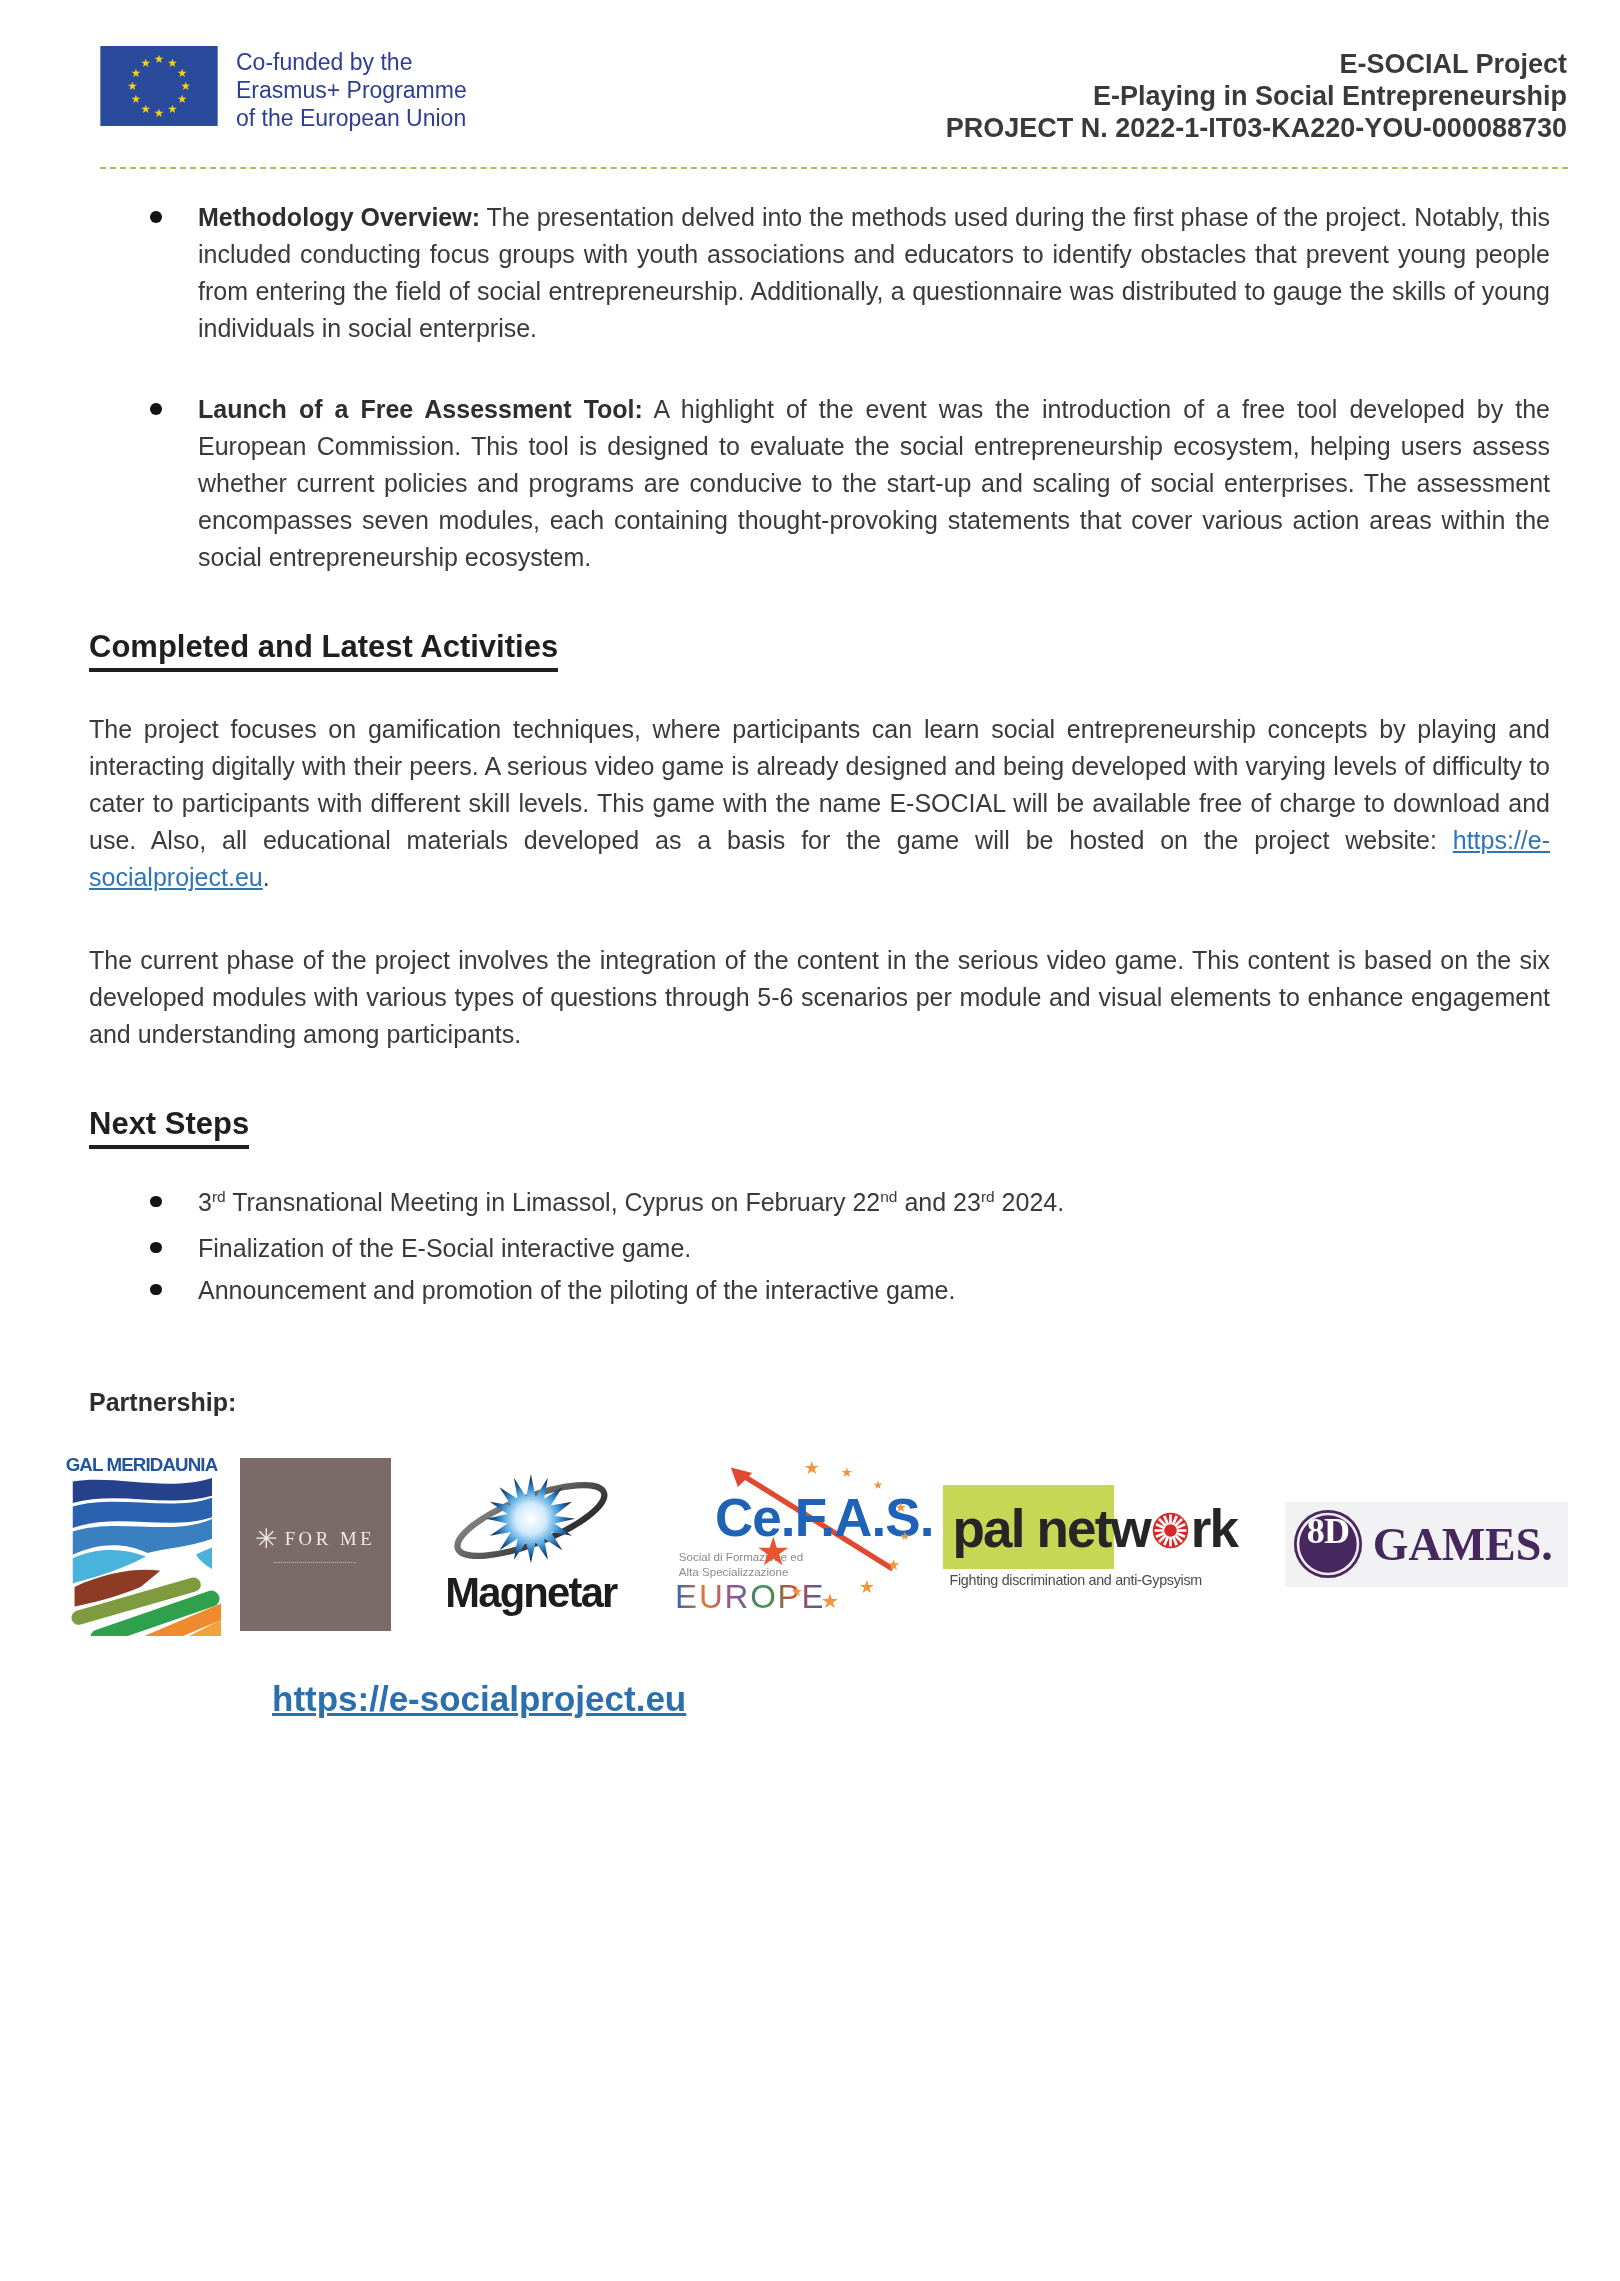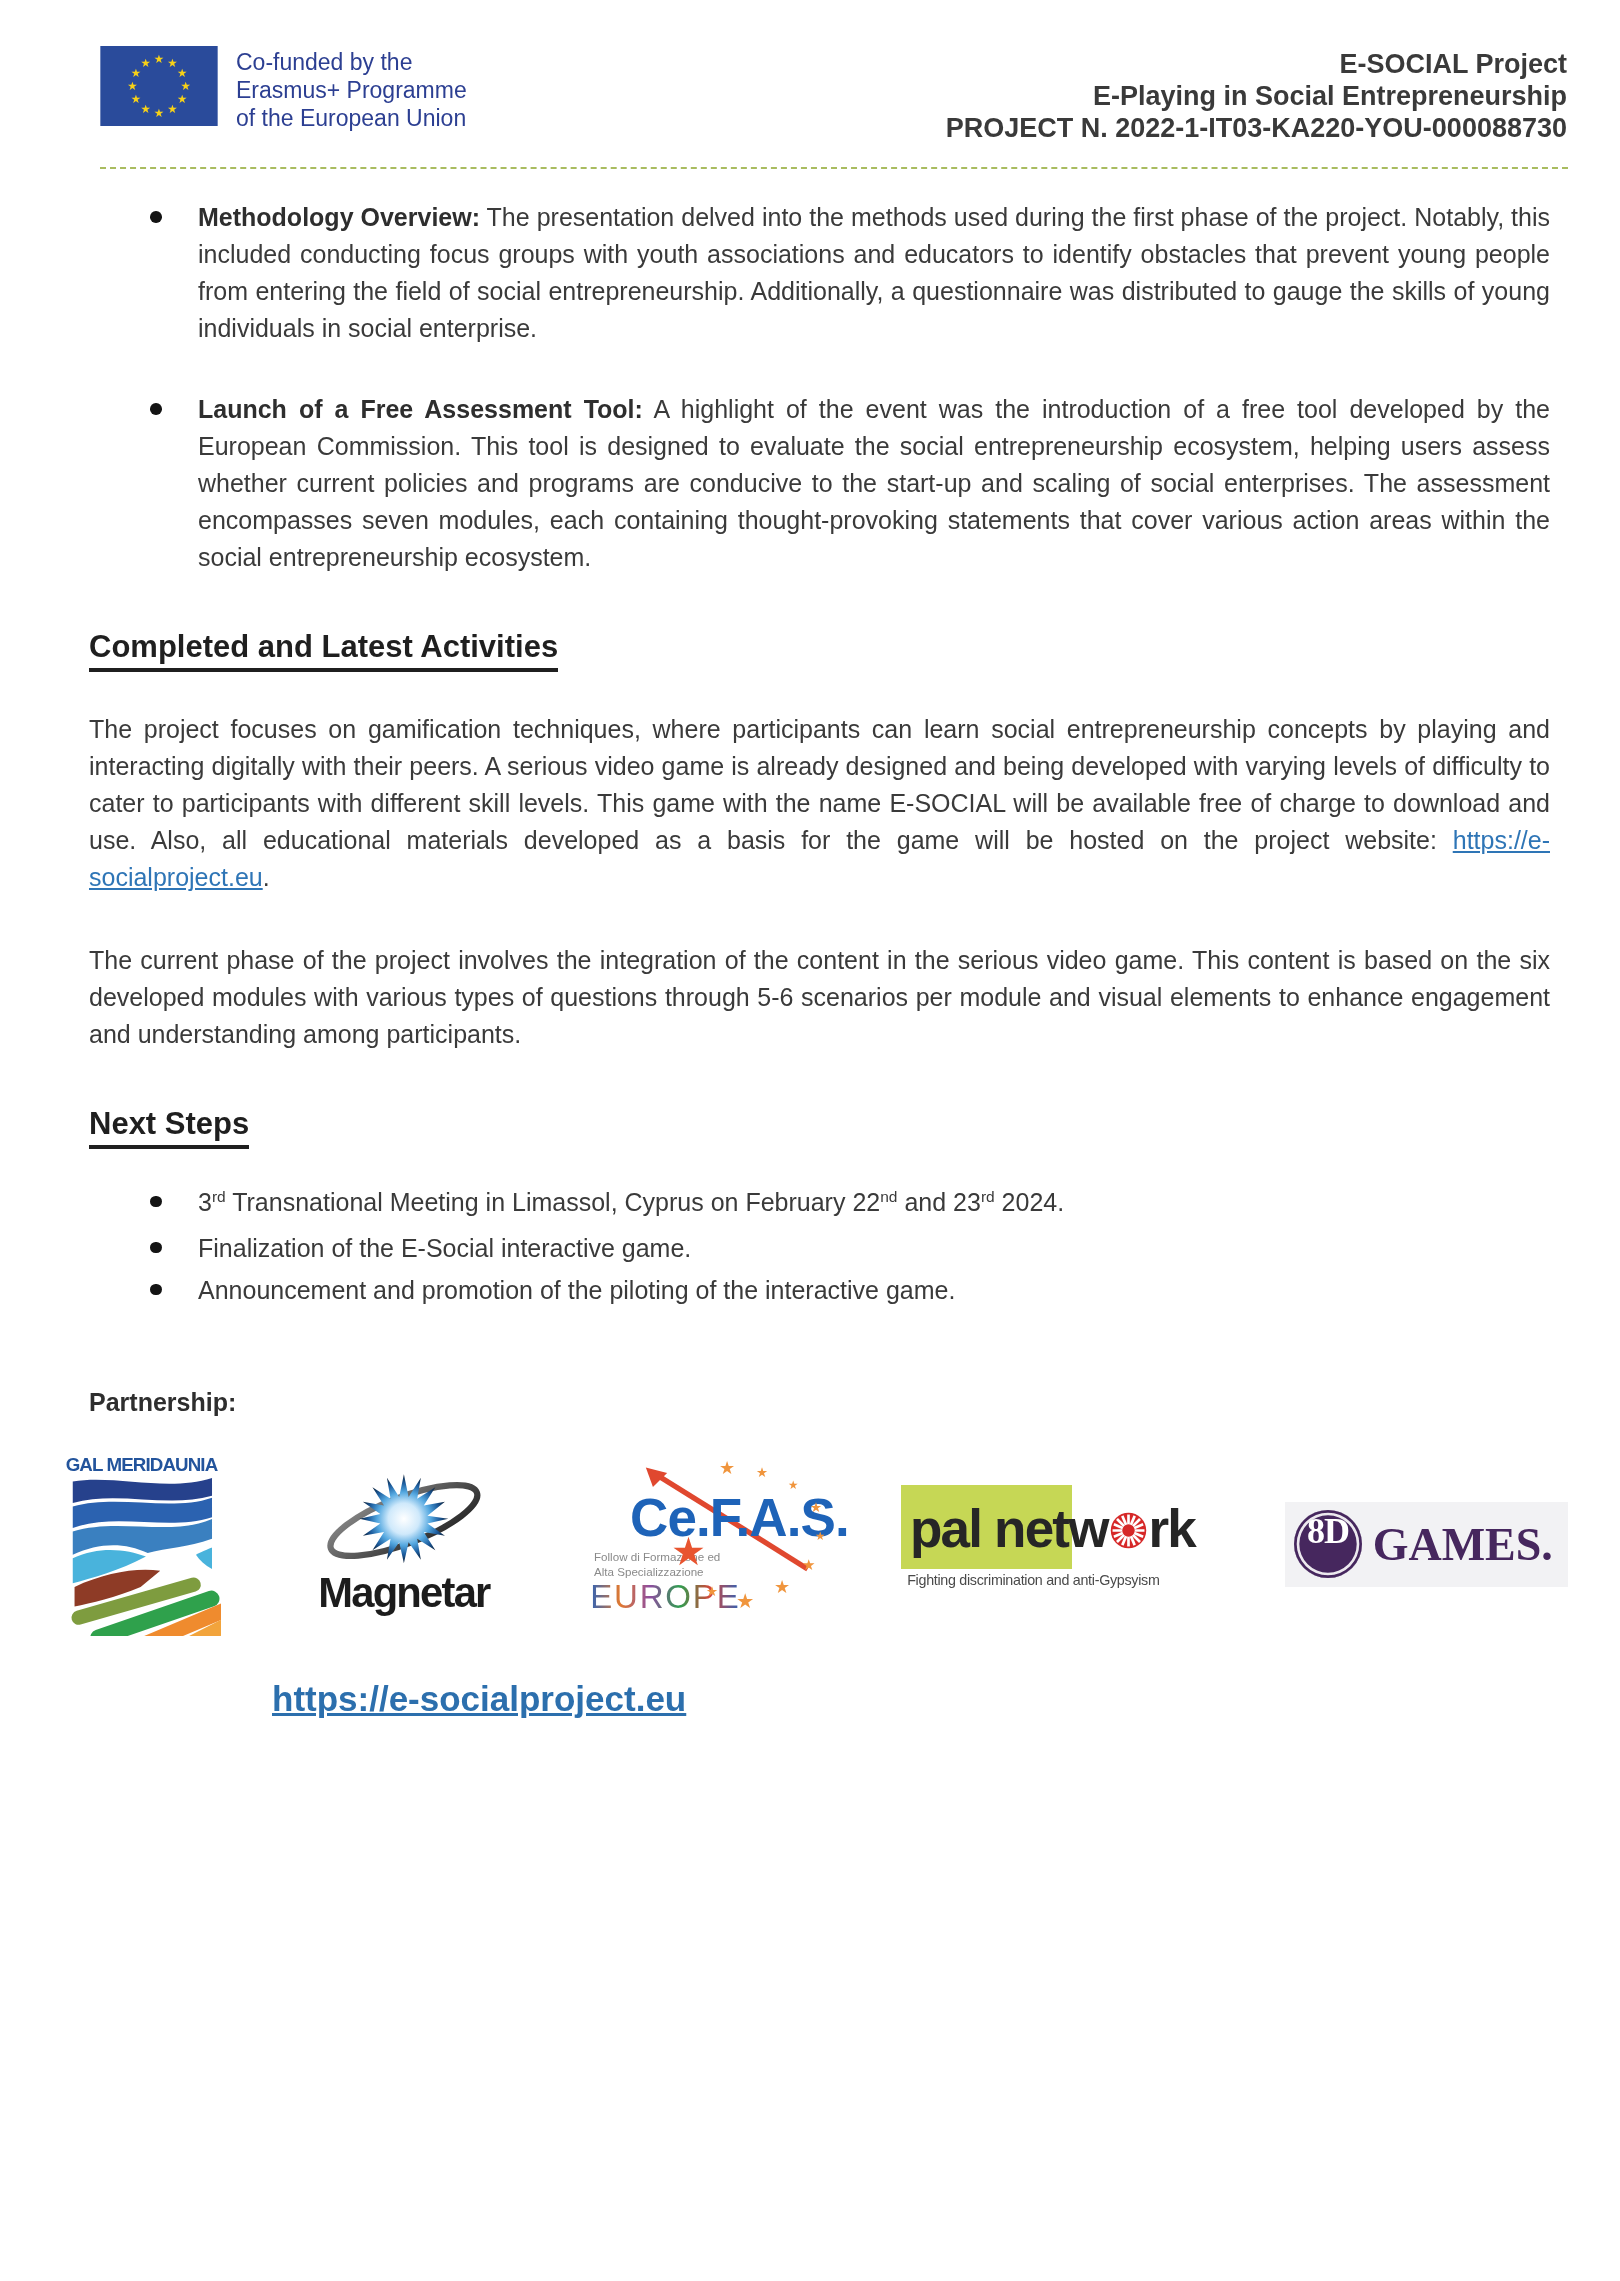--- a/index.html
+++ b/index.html
@@ -289,20 +289,27 @@
           <path d="M12,118 C42,104 72,108 94,116 C64,132 34,140 12,146 Z" fill="#49b3dc"></path>
           <path d="M150,114 C158,110 168,106 168,106 L168,130 C160,126 154,120 150,114 Z" fill="#49b3dc"></path>
           <path d="M14,150 C48,134 84,128 110,132 L88,150 C60,162 32,168 14,172 Z" fill="#8e3b26"></path>
           <rect x="8" y="158" width="150" height="16" rx="8" transform="rotate(-16 83 166)" fill="#7e9c3f"></rect>
           <rect x="28" y="176" width="152" height="18" rx="9" transform="rotate(-19 104 185)" fill="#2fa14c"></rect>
           <rect x="58" y="190" width="142" height="17" rx="8" transform="rotate(-23 129 198)" fill="#ef8b2e"></rect>
           <rect x="92" y="198" width="132" height="16" rx="8" transform="rotate(-27 158 206)" fill="#f2a43c"></rect>
         </svg>
       </div>
 
+      <div class="logo-box forme">
+        <div class="forme-row">
+          <span class="forme-orn"></span>
+          <span class="forme-title">FOR ME</span>
+        </div>
+        <div class="forme-rule"></div>
+      </div>
 
       <div class="logo-box" style="width:242px;height:151px;">
         <svg width="242" height="151" viewBox="0 0 272 170">
           <defs>
             <radialGradient id="mgStar">
               <stop offset="0" stop-color="#ffffff"></stop>
               <stop offset="0.35" stop-color="#cfe9fb"></stop>
               <stop offset="0.6" stop-color="#54a8e0"></stop>
               <stop offset="0.8" stop-color="#1d5d9e"></stop>
               <stop offset="1" stop-color="#0a1c33"></stop>
@@ -318,21 +325,21 @@
         </svg>
       </div>
 
       <div class="logo-box cefas">
         <svg class="cefas-arrow" width="255" height="160" viewBox="0 0 286 180">
           <line x1="250" y1="118" x2="80" y2="12" stroke="#e0482f" stroke-width="6"></line>
           <polygon points="68,4 92,10 76,26" fill="#e0482f"></polygon>
         </svg>
         <div class="cefas-title">Ce.F.A.S.</div>
         <div class="cefas-sub">
-          <div>Follow di Formazione ed</div>
+          <div>Social di Formazione ed</div>
           <div>Alta Specializzazione</div>
         </div>
         <div class="cefas-europe">EUROPE</div>
         <span class="star" style="left:134px;top:-5.3px;font-size:18px;"></span>
         <span class="star" style="left:171px;top:1.8px;font-size:13.4px;"></span>
         <span class="star" style="left:203px;top:14.3px;font-size:11.6px;"></span>
         <span class="star" style="left:225px;top:37px;font-size:13.4px;"></span>
         <span class="star" style="left:230px;top:66px;font-size:11.6px;"></span>
         <span class="star" style="left:217px;top:93px;font-size:15px;"></span>
         <span class="star" style="left:189px;top:114px;font-size:18px;"></span>

